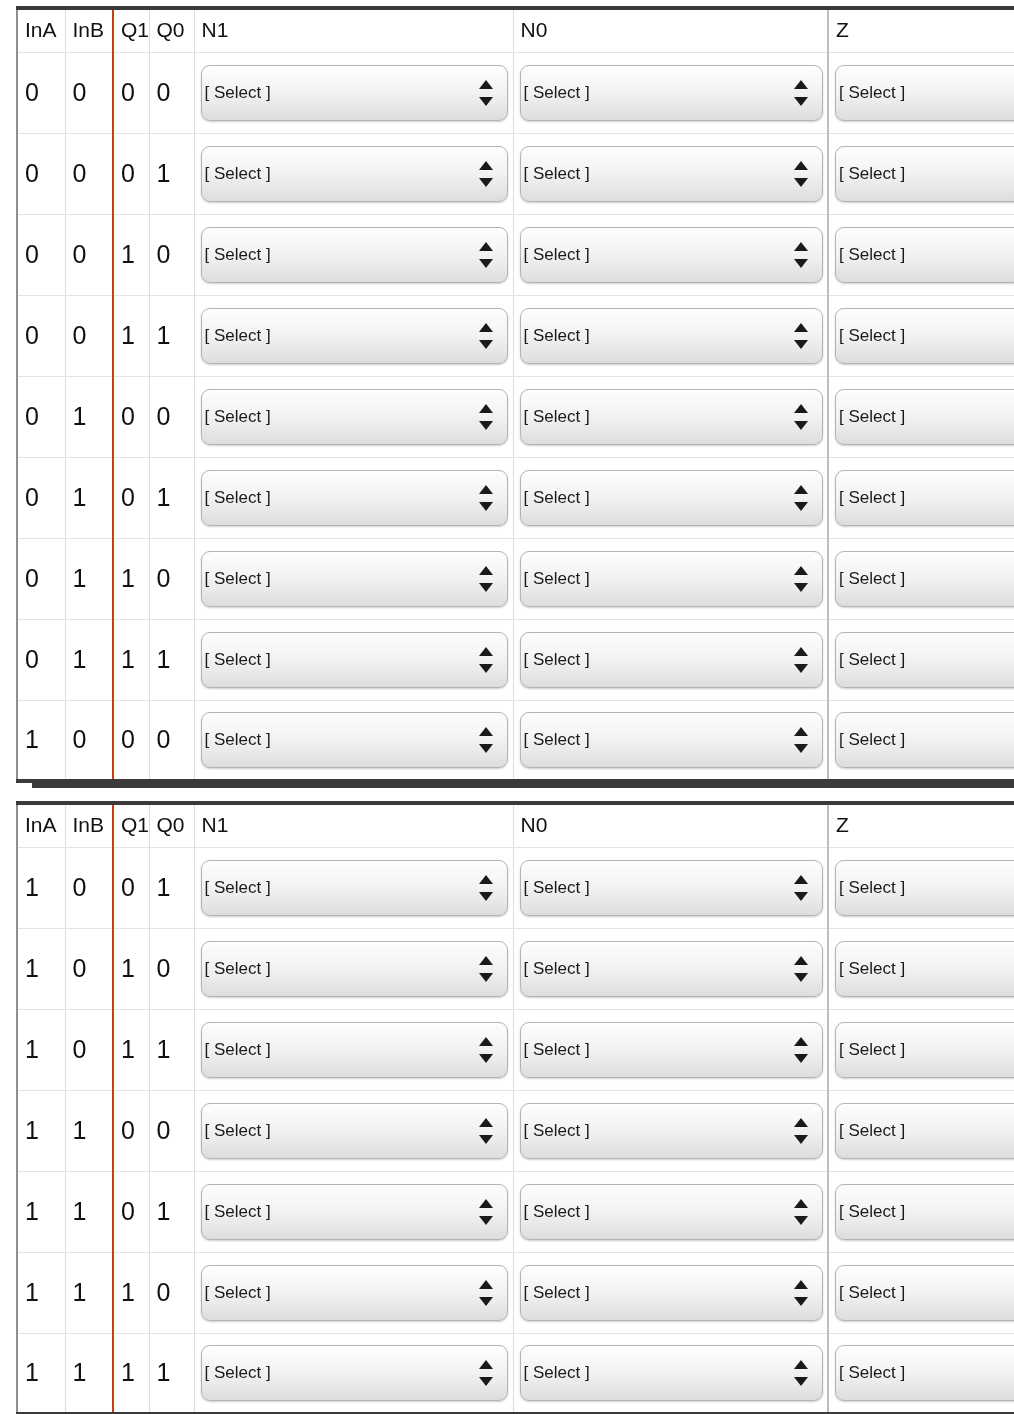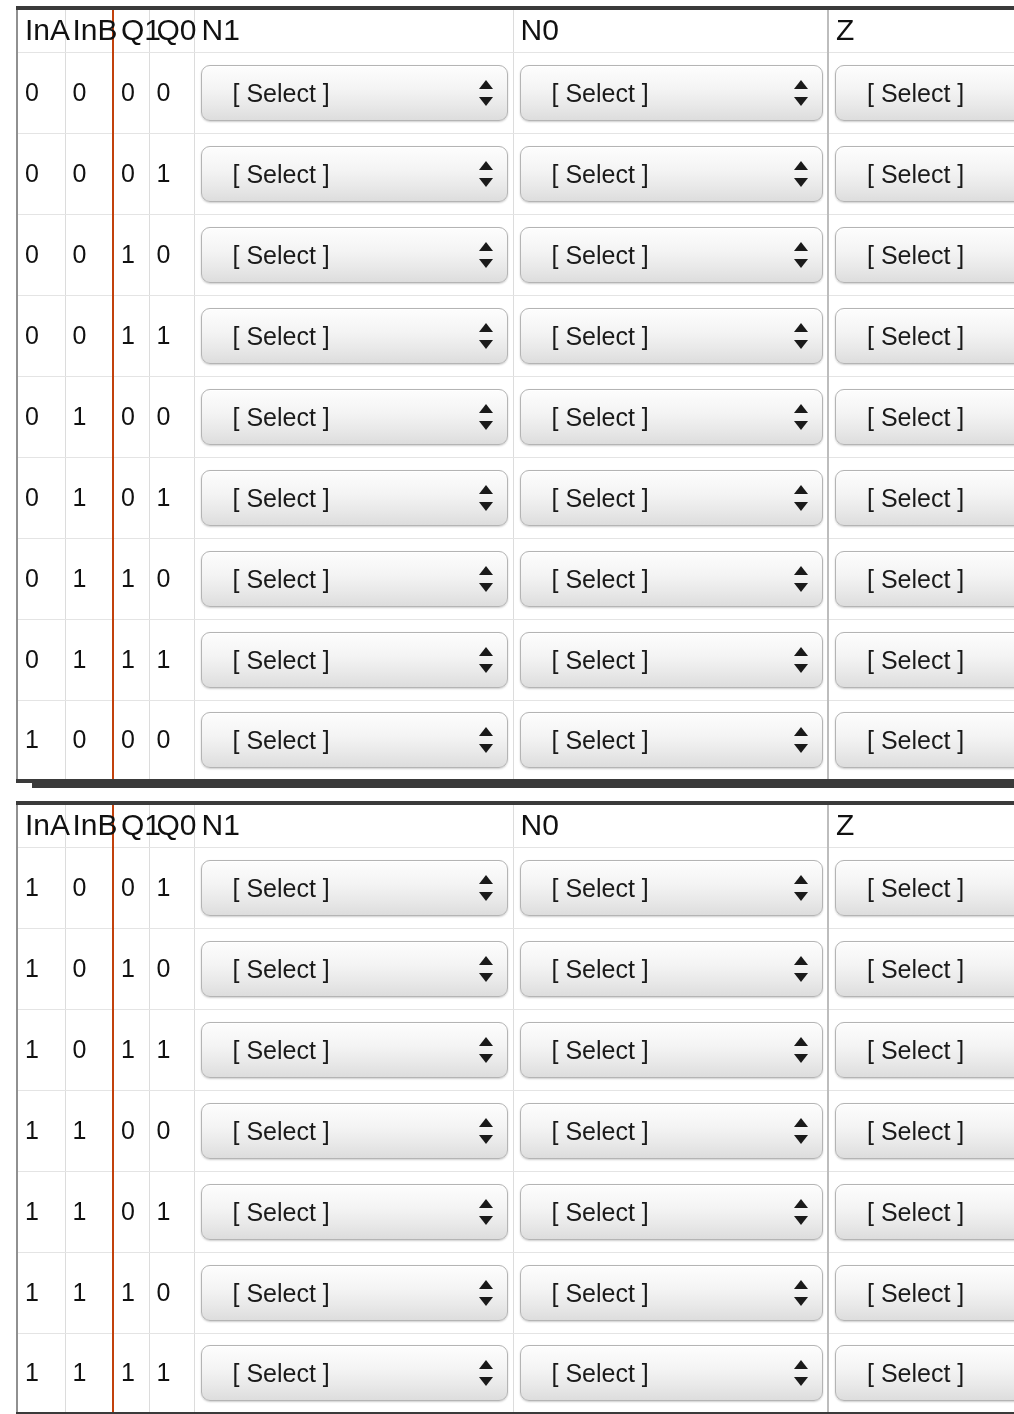--- a/index.html
+++ b/index.html
@@ -45,21 +45,21 @@
     text-align: left;
     vertical-align: middle;
     font-weight: normal;
     color: #111111;
     font-size: 25px;
     line-height: 1;
   }
 
   .tt th {
     height: 44px;
-    font-size: 30px;
+    font-size: 21px;
     padding-bottom: 2px;
   }
 
   .tt tr.data-row td { height: 81px; }
 
   
   .tt th.col-ina, .tt td.col-ina { border-left: 2px solid #909090; }
 
   
   .tt th.col-q1, .tt td.col-q1 { border-left: 2px solid #c2410c; }
@@ -86,24 +86,24 @@
     border: 1px solid #b4b4b4;
     border-radius: 9px;
     background: linear-gradient(to bottom, #fdfdfd 0%, #f4f4f4 42%, #e9e9e9 72%, #dddddd 100%);
     box-shadow: 0 1px 2px rgba(0,0,0,0.20),
                 inset 0 1px 0 rgba(255,255,255,0.95);
     cursor: default;
     overflow: hidden;
   }
   .sel .sel-label {
     position: absolute;
-    left: 31px;
+    left: 3px;
     top: 0;
     line-height: 54px;
-    font-size: 25px;
+    font-size: 17px;
     color: #1a1a1a;
     white-space: nowrap;
   }
   .sel .sel-arrows {
     position: absolute;
     right: 14px;
     top: 50%;
     transform: translateY(-50%);
     width: 14px;
     height: 30px;

